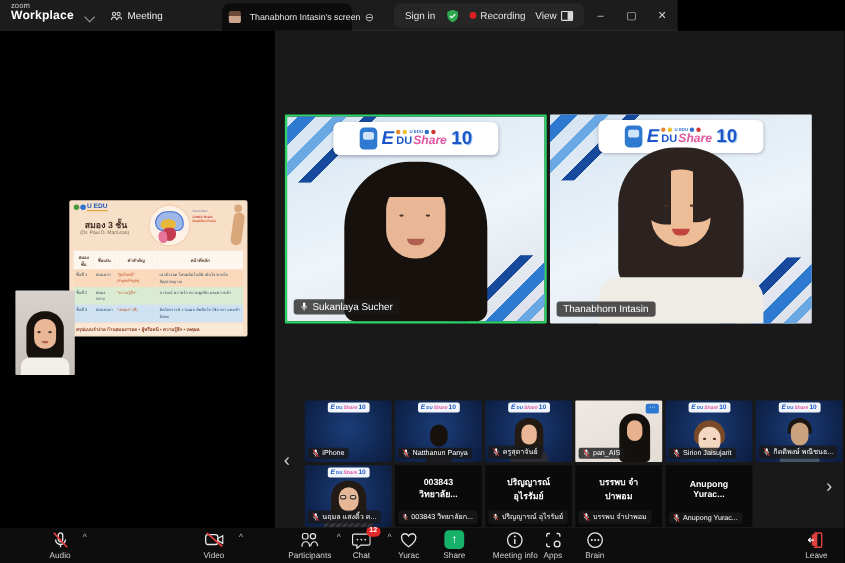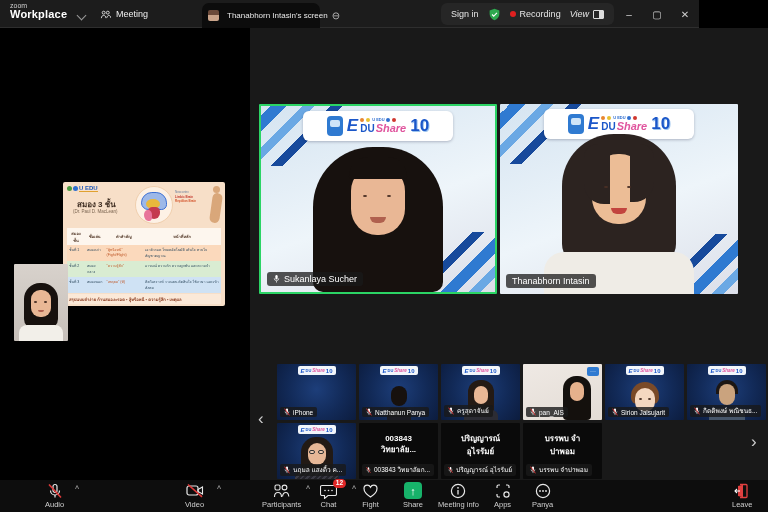--- a/index.html
+++ b/index.html
@@ -1,31 +1,31 @@
 <!DOCTYPE html>
 <html><head>
 <meta charset="utf-8">
 <style>
   html,body{margin:0;padding:0;background:#000;}
   *{box-sizing:border-box;font-family:"Liberation Sans",sans-serif;}
   .app{position:relative;width:768px;height:512px;background:#000;overflow:hidden;}
 
   
-  .titlebar{position:absolute;left:0;top:0;width:699px;height:28px;background:#1c1c1c;border-bottom:1px solid #2e2e2e;}
+  .titlebar{position:absolute;left:0;top:0;width:616px;height:28px;background:#1c1c1c;border-bottom:1px solid #2e2e2e;}
   .tb-logo{position:absolute;left:10px;top:2px;line-height:1;cursor:default;}
   .tb-logo .lz{display:block;font-size:7px;color:#cfcfcf;}
   .tb-logo .lw{display:block;font-size:11px;color:#fff;font-weight:bold;letter-spacing:.2px;}
   .tb-chev{position:absolute;left:78px;top:12px;width:7px;height:7px;border-right:1.5px solid #9a9a9a;border-bottom:1.5px solid #9a9a9a;transform:rotate(45deg);}
   .meeting-tab{position:absolute;left:100px;top:0;height:28px;display:flex;align-items:center;gap:5px;color:#eee;font-size:9px;cursor:pointer;}
   .screen-tab{position:absolute;left:202px;top:3px;height:25px;width:118px;background:#0c0c0c;border-radius:7px 7px 0 0;display:flex;align-items:center;gap:4px;padding:0 6px;color:#e8e8e8;font-size:8px;white-space:nowrap;}
   .avatar-mini{width:11px;height:11px;border-radius:2px;background:linear-gradient(180deg,#6b4a3a 45%,#caa48a 45%);flex:0 0 auto;}
   .tb-right{position:absolute;right:85px;top:3px;height:22px;background:#262626;border-radius:6px;display:flex;align-items:center;gap:9px;padding:0 10px;color:#e6e6e6;font-size:9px;}
   .rec{display:flex;align-items:center;gap:4px;}
   .rec-dot{width:6px;height:6px;border-radius:50%;background:#e02020;}
-  .view-wrap{display:flex;align-items:center;gap:4px;font-style:italic;}
+  .view-wrap{display:flex;align-items:center;gap:4px;}
   .view-ic{width:11px;height:9px;border:1px solid #ddd;border-radius:1px;position:relative;}
   .view-ic::after{content:"";position:absolute;right:0;top:0;width:4px;height:7px;background:#ddd;}
   .win-btns{position:absolute;right:0;top:0;height:28px;display:flex;}
   .win-btn{width:28px;height:28px;display:flex;align-items:center;justify-content:center;color:#cfcfcf;font-size:10px;cursor:pointer;}
 
   
   .shared-area{position:absolute;left:0;top:28px;width:250px;height:452px;background:#000;}
   .gallery-panel{position:absolute;left:250px;top:28px;width:518px;height:452px;background:#191919;}
 
   
@@ -483,20 +483,32 @@
       <div class="s-label">
         <svg width="6" height="8" viewBox="0 0 10 13">
             <rect x="3.4" y="0.8" width="3.2" height="6.4" rx="1.6" fill="#fff"></rect>
             <path d="M1.8 5.6a3.2 3.2 0 0 0 6.4 0" fill="none" stroke="#fff"></path>
             <line x1="5" y1="9.4" x2="5" y2="11.6" stroke="#fff"></line>
             <line x1="1" y1="1" x2="9" y2="12" stroke="#e23b3b" stroke-width="1.6"></line>
           </svg>
         <span>ปริญญารณ์ อุไรรัมย์</span>
       </div>
     </div>
+    <div class="s-tile" style="left:355px;top:395px;">
+      <div class="s-big">Anupong Yurac...</div>
+      <div class="s-label">
+        <svg width="6" height="8" viewBox="0 0 10 13">
+            <rect x="3.4" y="0.8" width="3.2" height="6.4" rx="1.6" fill="#fff"></rect>
+            <path d="M1.8 5.6a3.2 3.2 0 0 0 6.4 0" fill="none" stroke="#fff"></path>
+            <line x1="5" y1="9.4" x2="5" y2="11.6" stroke="#fff"></line>
+            <line x1="1" y1="1" x2="9" y2="12" stroke="#e23b3b" stroke-width="1.6"></line>
+          </svg>
+        <span>Anupong Yurac...</span>
+      </div>
+    </div>
   </div>
 
   <div class="toolbar">
 
     <div class="tool" style="left:45px;">
       <div class="tool-ic">
         <svg width="16" height="16" viewBox="0 0 16 16">
             <rect x="6" y="1.5" width="4" height="8" rx="2" fill="none" stroke="#e8e8e8" stroke-width="1.2"></rect>
             <path d="M3.5 7.5a4.5 4.5 0 0 0 9 0" fill="none" stroke="#e8e8e8" stroke-width="1.2"></path>
             <line x1="8" y1="12" x2="8" y2="14.5" stroke="#e8e8e8" stroke-width="1.2"></line>
@@ -546,31 +558,31 @@
       <div class="tool-lb">Chat</div>
       <span class="tool-chev" style="left:32px;">^</span>
     </div>
 
     <div class="tool" style="left:362px;">
       <div class="tool-ic">
         <svg width="17" height="16" viewBox="0 0 17 16">
             <path d="M8.5 14S2 10 2 5.5A3.3 3.3 0 0 1 5.3 2.2c1.4 0 2.6.8 3.2 2 .6-1.2 1.8-2 3.2-2A3.3 3.3 0 0 1 15 5.5C15 10 8.5 14 8.5 14z" fill="none" stroke="#e8e8e8" stroke-width="1.2"></path>
           </svg>
       </div>
-      <div class="tool-lb">Fight</div>
+      <div class="tool-lb">Yurac</div>
     </div>
 
     <div class="tool" style="left:403px;">
       <div class="tool-ic">
         <div class="share-ic">↑</div>
       </div>
       <div class="tool-lb">Share</div>
     </div>
 
-    <div class="tool" style="left:438px;">
+    <div class="tool" style="left:448px;">
       <div class="tool-ic">
         <svg width="16" height="16" viewBox="0 0 16 16">
             <circle cx="8" cy="8" r="6.6" fill="none" stroke="#e8e8e8" stroke-width="1.2"></circle>
             <circle cx="8" cy="4.8" r=".9" fill="#e8e8e8"></circle>
             <line x1="8" y1="7" x2="8" y2="11.5" stroke="#e8e8e8" stroke-width="1.3"></line>
           </svg>
       </div>
       <div class="tool-lb">Meeting info</div>
     </div>
 
@@ -588,21 +600,21 @@
 
     <div class="tool" style="left:532px;">
       <div class="tool-ic">
         <svg width="16" height="16" viewBox="0 0 16 16">
             <circle cx="8" cy="8" r="6.6" fill="none" stroke="#e8e8e8" stroke-width="1.2"></circle>
             <circle cx="5" cy="8" r=".9" fill="#e8e8e8"></circle>
             <circle cx="8" cy="8" r=".9" fill="#e8e8e8"></circle>
             <circle cx="11" cy="8" r=".9" fill="#e8e8e8"></circle>
           </svg>
       </div>
-      <div class="tool-lb">Panya</div>
+      <div class="tool-lb">Brain</div>
     </div>
 
     <div class="tool" style="left:732px;">
       <div class="tool-ic">
         <svg width="16" height="16" viewBox="0 0 16 16">
             <path d="M6 1.5h6a1 1 0 0 1 1 1v11a1 1 0 0 1-1 1H6" fill="none" stroke="#e04040" stroke-width="1.3"></path>
             <path d="M9 1.8L4 3v10l5 1.2z" fill="#e04040"></path>
             <line x1="1" y1="8" x2="6" y2="8" stroke="#fff" stroke-width="1.1"></line>
             <path d="M3 6l-2 2 2 2" fill="none" stroke="#fff" stroke-width="1.1"></path>
           </svg>

